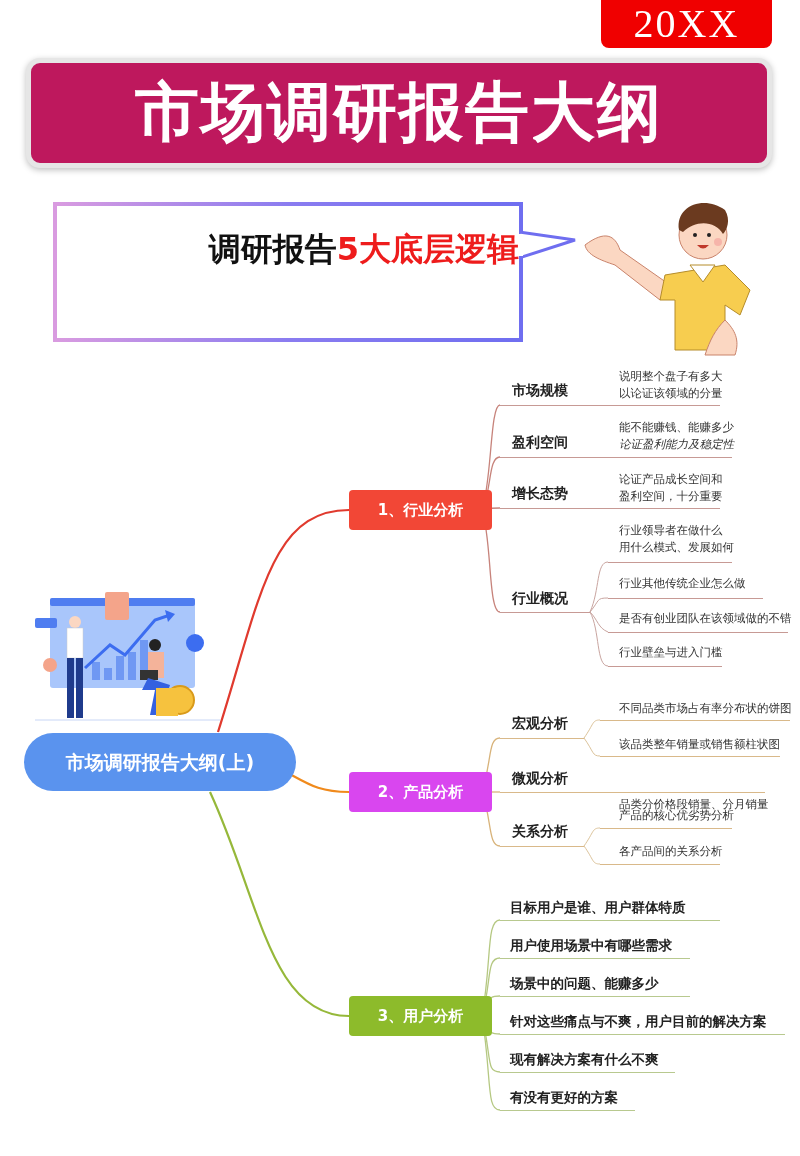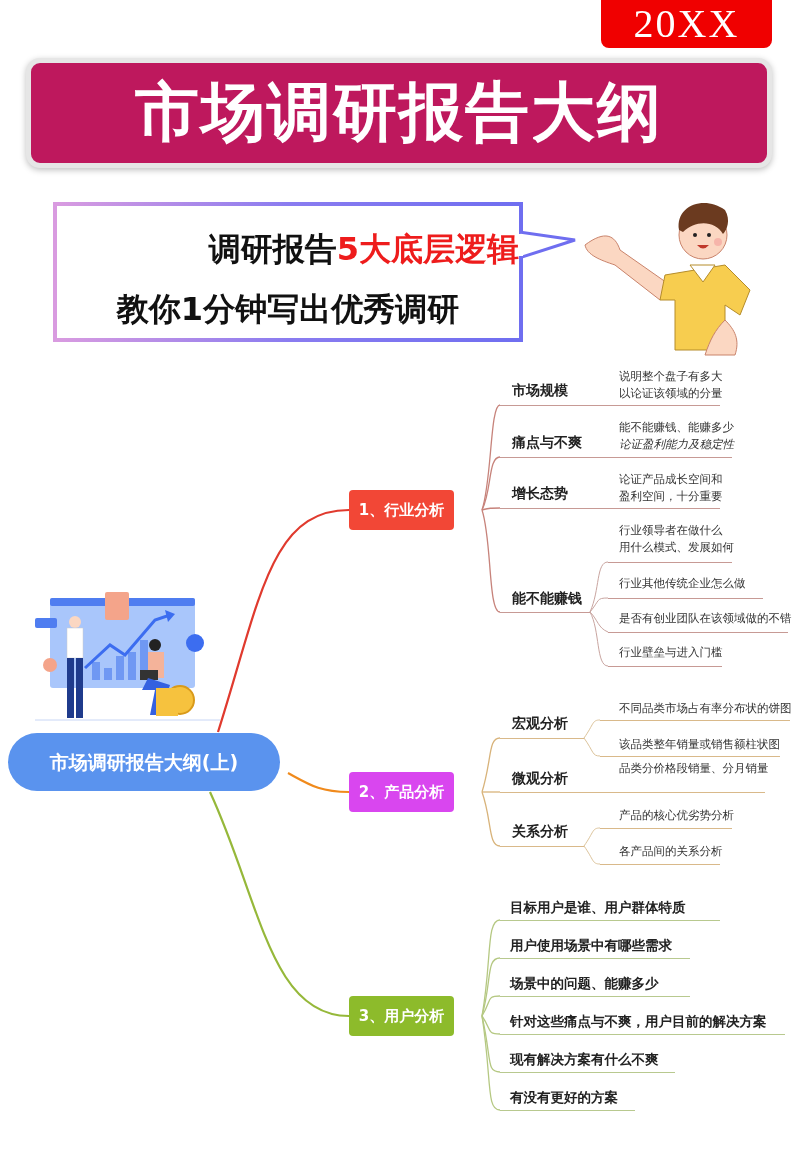--- a/index.html
+++ b/index.html
@@ -36,27 +36,27 @@
   .speech-line1 .hl { color: #ee1c1c; }
   .speech-line2 {
     position: absolute; left: 0; right: 0; top: 82px; text-align: center;
     font-size: 32px; font-weight: bold; color: #111;
   }
 
   .mascot { position: absolute; left: 575px; top: 190px; width: 190px; height: 170px; }
   .illus { position: absolute; left: 30px; top: 590px; width: 190px; height: 140px; }
 
   .root-node {
-    position: absolute; left: 8px; top: 733px; width: 272px; height: 58px;
+    position: absolute; left: 24px; top: 733px; width: 272px; height: 58px;
     background: #5a93ee; border-radius: 29px;
     color: #fff; font-size: 19px; font-weight: bold; text-align: center; line-height: 58px;
   }
 
   .branch {
-    position: absolute; width: 105px; height: 40px; border-radius: 4px;
+    position: absolute; width: 143px; height: 40px; border-radius: 4px;
     color: #fff; font-size: 15px; font-weight: bold; text-align: center; line-height: 40px;
   }
   .b1 { left: 349px; top: 490px; background: #f24736; }
   .b2 { left: 349px; top: 772px; background: #d946ef; }
   .b3 { left: 349px; top: 996px; background: #8dbb2b; }
 
   .sub {
     position: absolute; font-size: 14px; font-weight: bold; color: #222;
     white-space: nowrap;
   }
@@ -118,21 +118,20 @@
   </g>
 </svg>
 
 <div class="year-badge">20XX</div>
 <div class="title-banner">市场调研报告大纲</div>
 
 <div class="speech-box">
   <div class="speech-line1">
     <span>调研报告</span><span class="hl">5大底层逻辑</span>
   </div>
-  <div class="speech-line2">教你1分钟写出优秀调研</div>
 </div>
 <svg class="speech-tail" width="60" height="40">
   <polygon points="0,4 56,12 0,30" fill="#fff" stroke="#6f6ef0" stroke-width="3"></polygon>
   <rect x="0" y="6" width="4" height="22" fill="#fff"></rect>
 </svg>
 
 <svg class="mascot" viewBox="0 0 190 170">
   <path d="M10 55 C 30 40, 40 45, 45 60 L 95 95 L 85 110 L 40 75 C 25 70, 12 65, 10 55 Z" fill="#fbd7c2" stroke="#c9836b" stroke-width="1"></path>
   <path d="M90 85 L 150 75 L 175 100 L 165 125 L 150 115 L 150 160 L 100 160 L 100 110 L 85 110 Z" fill="#f7cd4f" stroke="#b58c2a" stroke-width="1"></path>
   <path d="M115 75 L 128 92 L 140 75 Z" fill="#fff" stroke="#b58c2a" stroke-width="1"></path>
@@ -175,52 +174,52 @@
 </svg>
 
 <div class="root-node">市场调研报告大纲(上)</div>
 
 <div class="branch b1">1、行业分析</div>
 <div class="sub" style="left:512px;top:382px;">市场规模</div>
 <div class="leaf" style="left:608px;top:368px;">说明整个盘子有多大</div>
 <div class="leaf" style="left:608px;top:385px;">以论证该领域的分量</div>
 <div class="uline u-red" style="left:500px;top:405px;width:220px;"></div>
 
-<div class="sub" style="left:512px;top:434px;">痛点与不爽</div>
+<div class="sub" style="left:512px;top:434px;">盈利空间</div>
 <div class="leaf" style="left:608px;top:419px;">能不能赚钱、能赚多少</div>
 <div class="leaf" style="left:608px;top:436px;font-style:italic;">论证盈利能力及稳定性</div>
 <div class="uline u-red" style="left:500px;top:457px;width:232px;"></div>
 
 <div class="sub" style="left:512px;top:485px;">增长态势</div>
 <div class="leaf" style="left:608px;top:471px;">论证产品成长空间和</div>
 <div class="leaf" style="left:608px;top:488px;">盈利空间，十分重要</div>
 <div class="uline u-red" style="left:500px;top:508px;width:220px;"></div>
 
-<div class="sub" style="left:512px;top:590px;">能不能赚钱</div>
+<div class="sub" style="left:512px;top:590px;">行业概况</div>
 <div class="uline u-red" style="left:500px;top:612px;width:90px;"></div>
 <div class="leaf" style="left:608px;top:522px;">行业领导者在做什么</div>
 <div class="leaf" style="left:608px;top:539px;">用什么模式、发展如何</div>
 <div class="uline u-red" style="left:608px;top:562px;width:124px;"></div>
 <div class="leaf" style="left:608px;top:575px;">行业其他传统企业怎么做</div>
 <div class="uline u-red" style="left:608px;top:598px;width:155px;"></div>
 <div class="leaf" style="left:608px;top:610px;">是否有创业团队在该领域做的不错</div>
 <div class="uline u-red" style="left:608px;top:632px;width:180px;"></div>
 <div class="leaf" style="left:608px;top:644px;">行业壁垒与进入门槛</div>
 <div class="uline u-red" style="left:608px;top:666px;width:114px;"></div>
 
 <div class="branch b2">2、产品分析</div>
 <div class="sub" style="left:512px;top:715px;">宏观分析</div>
 <div class="uline u-orange" style="left:500px;top:738px;width:84px;"></div>
 <div class="leaf" style="left:608px;top:700px;">不同品类市场占有率分布状的饼图</div>
 <div class="uline u-orange" style="left:600px;top:720px;width:190px;"></div>
 <div class="leaf" style="left:608px;top:736px;">该品类整年销量或销售额柱状图</div>
 <div class="uline u-orange" style="left:600px;top:756px;width:180px;"></div>
 
 <div class="sub" style="left:512px;top:770px;">微观分析</div>
-<div class="leaf" style="left:608px;top:760px;">品类分价格段销量、分月销量</div>
+<div class="leaf" style="left:608px;top:796px;">品类分价格段销量、分月销量</div>
 <div class="uline u-orange" style="left:500px;top:792px;width:265px;"></div>
 
 <div class="sub" style="left:512px;top:823px;">关系分析</div>
 <div class="uline u-orange" style="left:500px;top:846px;width:84px;"></div>
 <div class="leaf" style="left:608px;top:807px;">产品的核心优劣势分析</div>
 <div class="uline u-orange" style="left:600px;top:828px;width:132px;"></div>
 <div class="leaf" style="left:608px;top:843px;">各产品间的关系分析</div>
 <div class="uline u-orange" style="left:600px;top:864px;width:120px;"></div>
 
 <div class="branch b3">3、用户分析</div>

